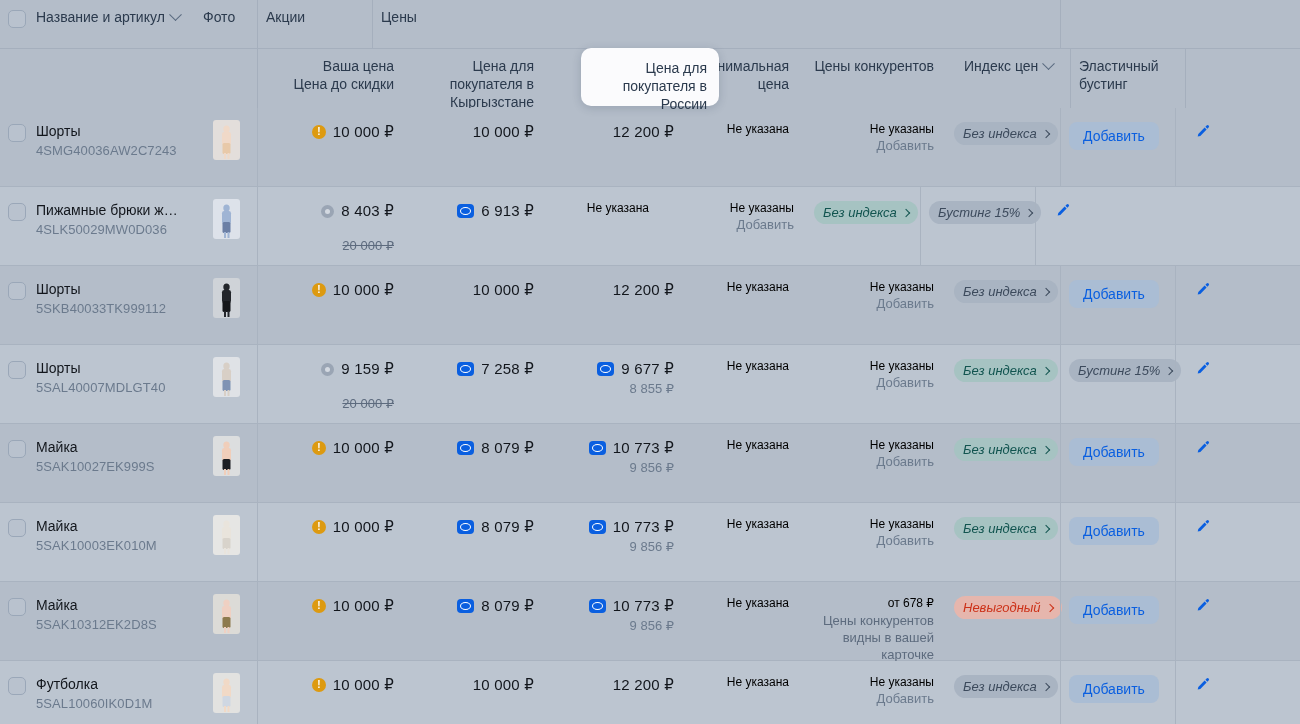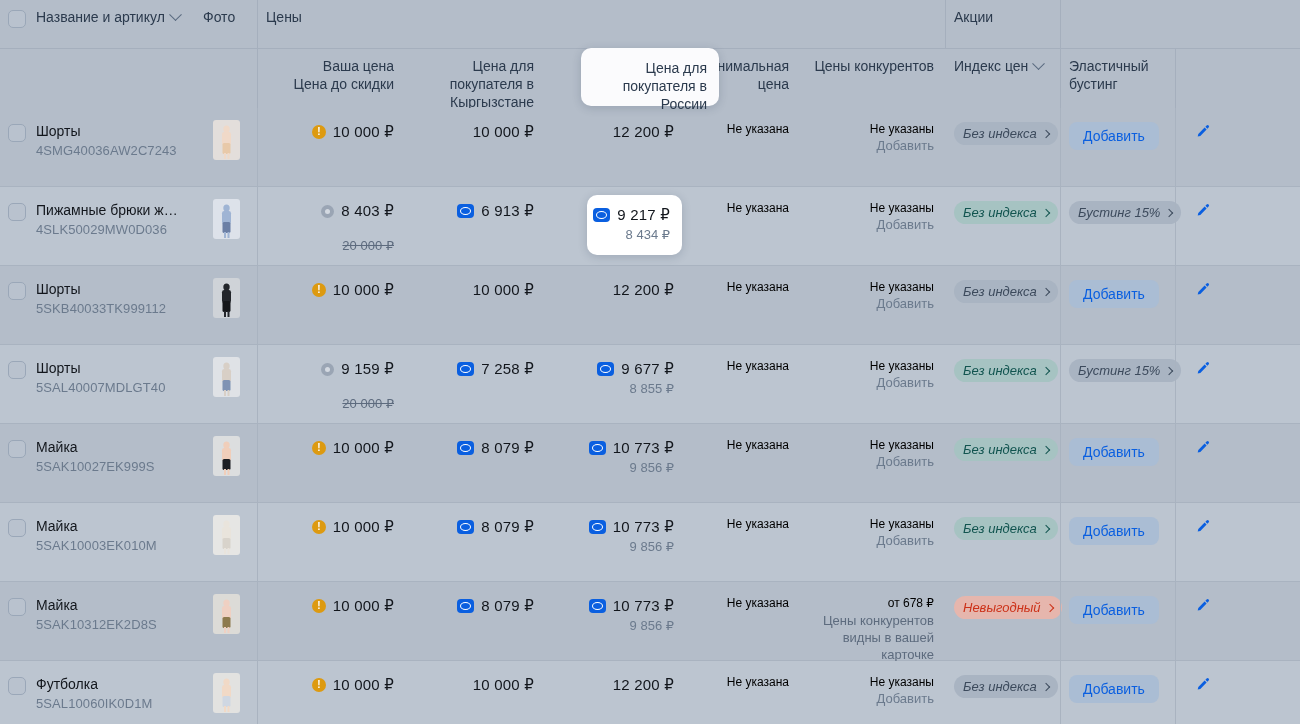--- a/index.html
+++ b/index.html
@@ -151,42 +151,42 @@
       </div>
       <div class="hdr-cell c-name" style="padding-left:4px;">
         <span class="hdr-link">
           <span>Название и артикул</span>
           <span class="chev-d"></span>
         </span>
       </div>
       <div class="hdr-cell c-photo sep" style="padding-left:8px;">
         <span>Фото</span>
       </div>
+      <div class="hdr-cell sep" style="width:115px;padding-left:8px;">
+        <span class="hdr-group-label">Акции</span>
+      </div>
       <div class="hdr-cell sep" style="width:688px;padding-left:8px;">
         <span class="hdr-group-label">Цены</span>
-      </div>
-      <div class="hdr-cell sep" style="width:115px;padding-left:8px;">
-        <span class="hdr-group-label">Акции</span>
       </div>
       <div class="hdr-cell c-edit"></div>
     </div>
 
     <div class="hdr-bot">
       <div class="hdr-cell c-check"></div>
       <div class="hdr-cell c-name"></div>
       <div class="hdr-cell c-photo sep"></div>
       <div class="hdr-cell c-your r">
         <div>Ваша цена</div>
         <div>Цена до скидки</div>
       </div>
       <div class="hdr-cell c-kg r">Цена для покупателя в Кыргызстане</div>
       <div class="hdr-cell c-ru r"></div>
       <div class="hdr-cell c-min r">Минимальная цена</div>
       <div class="hdr-cell c-comp r">Цены конкурентов</div>
-      <div class="hdr-cell c-index sep" style="padding-left:8px;">
+      <div class="hdr-cell c-index sep" style="padding-left:8px;margin-left:10px;">
         <span class="hdr-link">
           <span>Индекс цен</span>
           <span class="chev-d"></span>
         </span>
       </div>
       <div class="hdr-cell c-boost sep" style="padding-left:8px;">Эластичный бустинг</div>
       <div class="hdr-cell c-edit"></div>
     </div>
 
     <div class="hdr-card">Цена для покупателя в России</div>
@@ -270,29 +270,20 @@
             <span class="price-main">8 403 ₽</span>
           </div>
           <div class="price-strike">20 000 ₽</div>
         </div>
         <div class="cell c-kg r">
           <div class="price-line">
             <span class="ic-ozon"></span>
             <span class="price-main">6 913 ₽</span>
           </div>
         </div>
-        <div class="cell c-ru r">
-          <div class="price-card">
-            <div class="price-line">
-              <span class="ic-ozon"></span>
-              <span class="price-main">9 217 ₽</span>
-            </div>
-            <div class="price-sub">8 434 ₽</div>
-          </div>
-        </div>
         <div class="cell c-min r">
           <div class="muted">Не указана</div>
         </div>
         <div class="cell c-comp r">
           <div class="muted">Не указаны</div>
           <div class="sublink">Добавить</div>
         </div>
         <div class="cell c-index sep" style="padding-left:8px;"><span class="badge badge-teal">
             <span>Без индекса</span>
             <span class="chev"></span>

